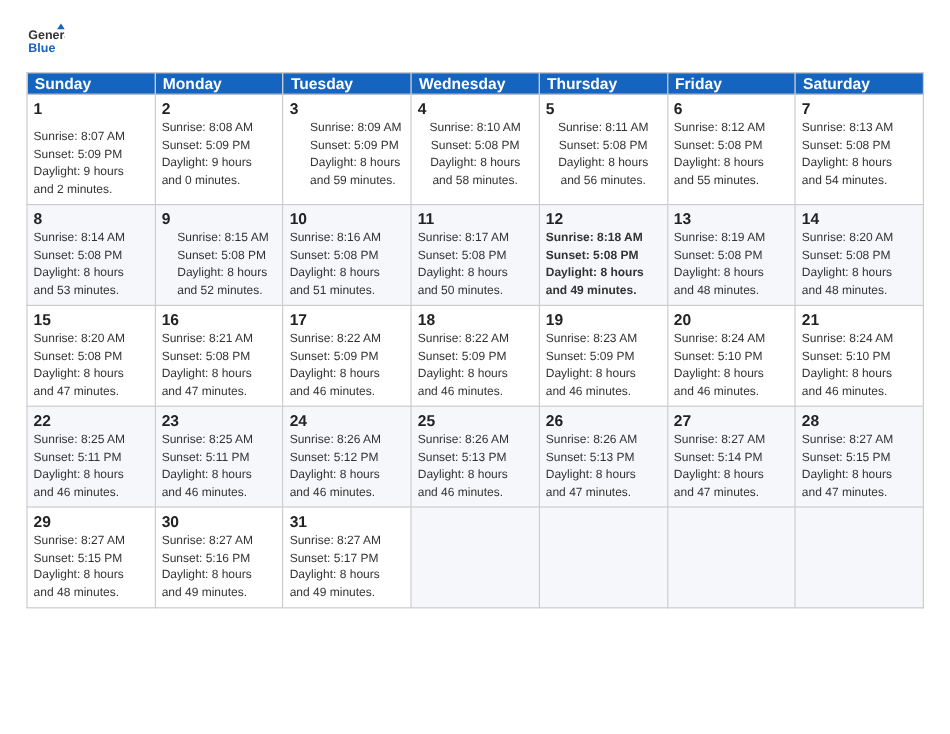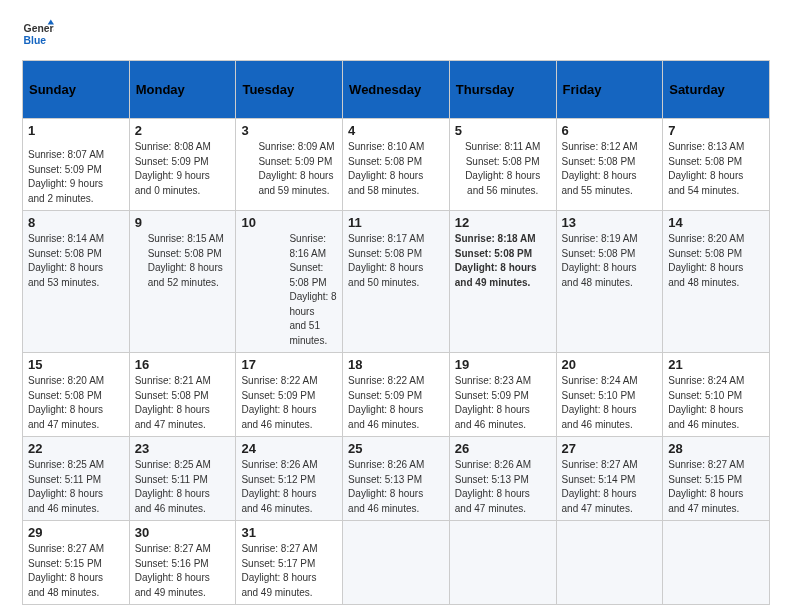--- a/index.html
+++ b/index.html
@@ -43,23 +43,23 @@
       color: #555;
       margin-top: 2px;
     }
     .calendar {
       width: 100%;
       border-collapse: collapse;
       font-size: 11px;
     }
     .calendar th {
       background: #1565c0;
-      color: #000000;
+      color: #ffffff;
       text-align: left;
-      padding: 21px 6px;
+      padding: 1px 6px;
       font-size: 13px;
       font-weight: bold;
       border: 1px solid #ccc;
     }
     .calendar td {
       vertical-align: top;
       border: 1px solid #ccc;
       padding: 4px 5px;
       width: calc(100% / 7);
       height: 78px;
@@ -131,21 +131,21 @@
           </td>
           <td>
             <span class="day-num">3</span>
             <div class="day-info" style="white-space: pre-line; margin-left: 17px;">Sunrise: 8:09 AM
 Sunset: 5:09 PM
 Daylight: 8 hours
 and 59 minutes.</div>
           </td>
           <td>
             <span class="day-num">4</span>
-            <div class="day-info" style="white-space: pre-line;">Sunrise: 8:10 AM
+            <div class="day-info" style="white-space: pre-line; text-align: center;">Sunrise: 8:10 AM
 Sunset: 5:08 PM
 Daylight: 8 hours
 and 58 minutes.</div>
           </td>
           <td>
             <span class="day-num">5</span>
             <div class="day-info" style="white-space: pre-line; text-align: center;">Sunrise: 8:11 AM
 Sunset: 5:08 PM
 Daylight: 8 hours
 and 56 minutes.</div>
@@ -175,21 +175,21 @@
           </td>
           <td>
             <span class="day-num">9</span>
             <div class="day-info" style="white-space: pre-line; margin-left: 13px;">Sunrise: 8:15 AM
 Sunset: 5:08 PM
 Daylight: 8 hours
 and 52 minutes.</div>
           </td>
           <td>
             <span class="day-num">10</span>
-            <div class="day-info" style="white-space: pre-line; margin-left: 48px;">Sunrise: 8:16 AM
+            <div class="day-info" style="white-space: pre-line;">Sunrise: 8:16 AM
 Sunset: 5:08 PM
 Daylight: 8 hours
 and 51 minutes.</div>
           </td>
           <td>
             <span class="day-num">11</span>
             <div class="day-info" style="white-space: pre-line;">Sunrise: 8:17 AM
 Sunset: 5:08 PM
 Daylight: 8 hours
 and 50 minutes.</div>

